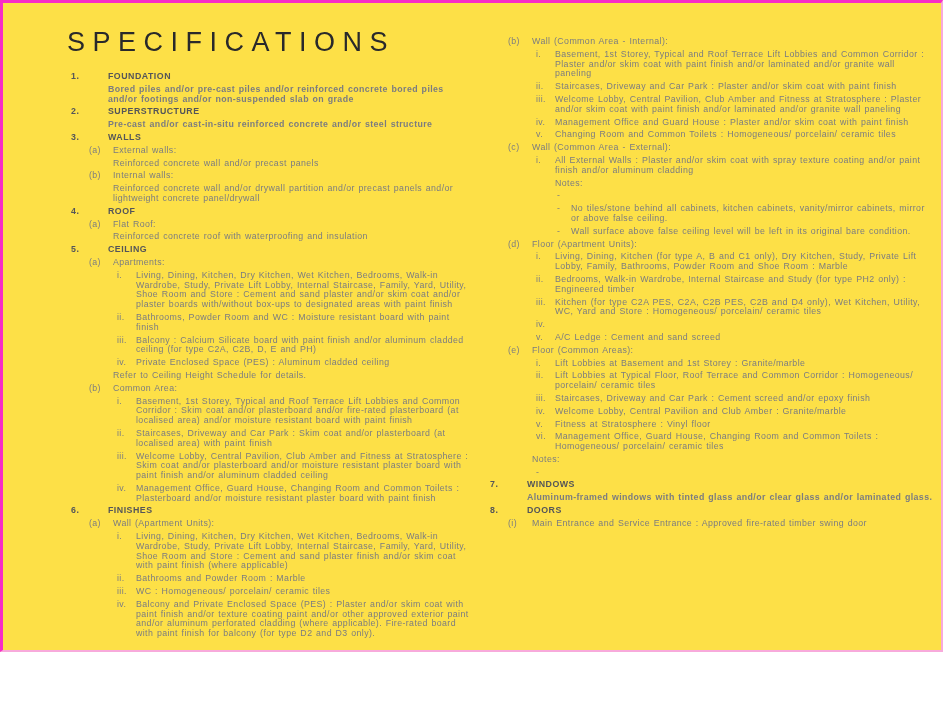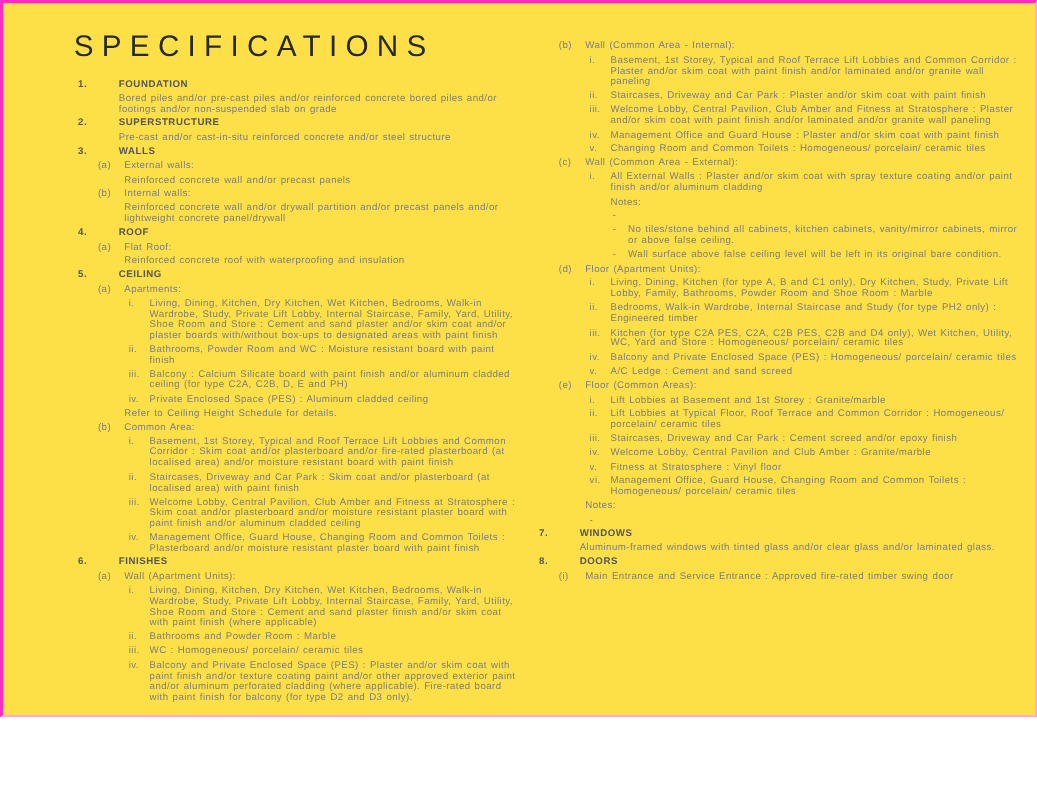--- a/index.html
+++ b/index.html
@@ -39,21 +39,21 @@
   .col-right{left:487px;top:34px;width:443px;}
   .row{display:flex;margin:0 0 3px 0;}
   .row .lbl{flex:0 0 auto;}
   .row .txt{flex:1 1 auto;}
   .row.hd{margin-top:3px;margin-bottom:3px;}
   .row.hd .lbl,.row.hd .txt{font-weight:bold;color:var(--heading-text);letter-spacing:0.5px;}
   .row.d0{padding-left:0;}      .row.d0 .lbl{width:37px;}
   .row.d1{padding-left:18px;}   .row.d1 .lbl{width:24px;}
   .row.d2{padding-left:46px;}   .row.d2 .lbl{width:19px;}
   .row.d3{padding-left:67px;}   .row.d3 .lbl{width:14px;}
-  .row.d1.para{padding-left:37px;}
+  .row.d1.para{padding-left:37px;font-weight:bold;}
   .row.d2.para{padding-left:42px;align-items:flex-end;}
   .row.d3.para{padding-left:65px;}
 </style>
 </head>
 <body>
 
 <div class="page">
   <h1 class="title">SPECIFICATIONS</h1>
   <div class="col col-left">
       <div class="row d0 hd">
@@ -229,21 +229,20 @@
       <div class="row d2">
         <span class="lbl">ii.</span>
         <span class="txt">Bedrooms, Walk-in Wardrobe, Internal Staircase and Study (for type PH2 only) : Engineered timber</span>
       </div>
       <div class="row d2">
         <span class="lbl">iii.</span>
         <span class="txt">Kitchen (for type C2A PES, C2A, C2B PES, C2B and D4 only), Wet Kitchen, Utility, WC, Yard and Store : Homogeneous/ porcelain/ ceramic tiles</span>
       </div>
       <div class="row d2">
         <span class="lbl">iv.</span>
-        <span class="txt">Balcony and Private Enclosed Space (PES) : Homogeneous/ porcelain/ ceramic tiles</span>
       </div>
       <div class="row d2">
         <span class="lbl">v.</span>
         <span class="txt">A/C Ledge : Cement and sand screed</span>
       </div>
       <div class="row d1">
         <span class="lbl">(e)</span>
         <span class="txt">Floor (Common Areas):</span>
       </div>
       <div class="row d2">

